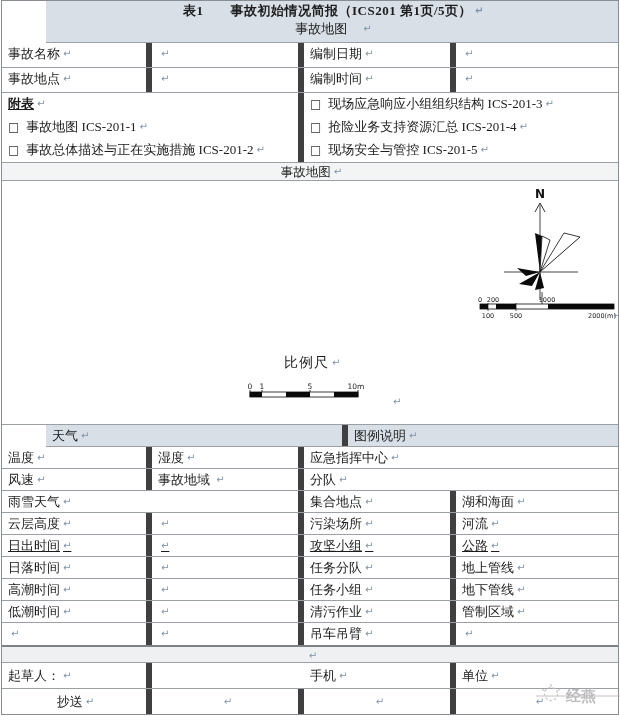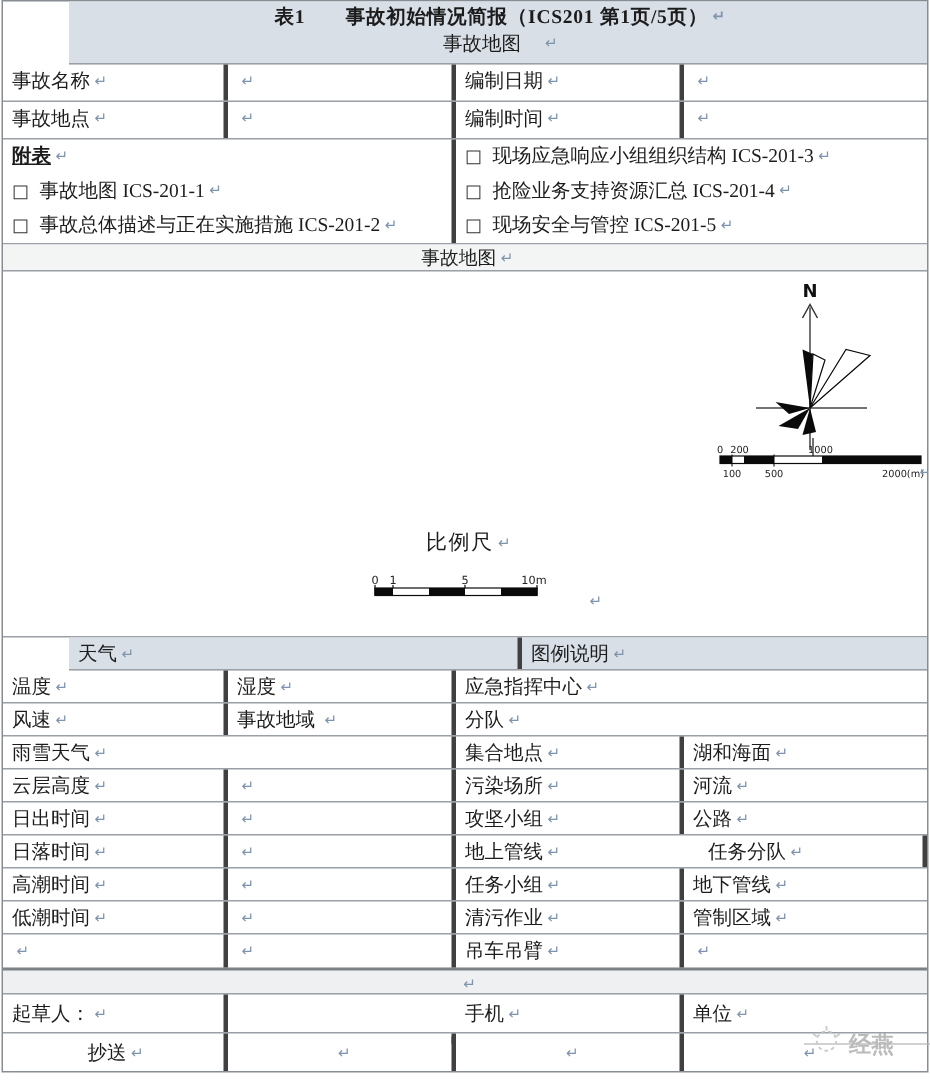--- a/index.html
+++ b/index.html
@@ -4,21 +4,21 @@
 <style>
   * { box-sizing: border-box; margin: 0; padding: 0; }
   html, body { width: 620px; height: 720px; background: #ffffff; }
   .page {
     position: relative; width: 620px; height: 720px; overflow: hidden;
     font-family: "Liberation Serif", "DejaVu Serif", serif;
     color: #1c1c1c; font-size: 13px; background: #ffffff;
   }
   .tbl { position: absolute; left: 1px; top: 0; width: 618px; border: 1px solid #878d93; background: #fff; }
   .r { display: flex; border-bottom: 1px solid #9aa0a6; }
-  .c { border-right: 3px solid #404040; overflow: hidden; padding: 3px 3px 0 6px; line-height: 1.3; }
+  .c { border-right: 6px solid #404040; overflow: hidden; padding: 3px 3px 0 6px; line-height: 1.3; }
   .c.last { border-right: none; }
   .w1 { width: 150px; } .w2 { width: 152px; } .w3 { width: 152px; } .w4 { flex: 1; }
   .half { width: 302px; } .half2 { flex: 1; }
   .band { background: #d9dfe7; margin-left: 44px; }
   .bar  { background: #f3f4f4; }
   .grayrow { background: #eff0f1; }
   .center { text-align: center; }
   .title-cell { width: 100%; padding-top: 2px; }
   .title-l1 { font-weight: 600; letter-spacing: .5px; }
   .title-l2 { margin-top: 1px; }
@@ -157,32 +157,32 @@
       <div class="c w4 last"><span>湖和海面</span><i class="pm">↵</i></div>
     </div>
 
     <div class="r" style="height:22px;">
       <div class="c w1"><span>云层高度</span><i class="pm">↵</i></div>
       <div class="c w2"><i class="pm">↵</i></div>
       <div class="c w3"><span>污染场所</span><i class="pm">↵</i></div>
       <div class="c w4 last"><span>河流</span><i class="pm">↵</i></div>
     </div>
 
-    <div class="r" style="height:22px;">
+    <div class="r" style="height:22px;text-decoration:underline;">
       <div class="c w1"><span>日出时间</span><i class="pm">↵</i></div>
       <div class="c w2"><i class="pm">↵</i></div>
       <div class="c w3"><span>攻坚小组</span><i class="pm">↵</i></div>
       <div class="c w4 last"><span>公路</span><i class="pm">↵</i></div>
     </div>
 
     <div class="r" style="height:22px;">
       <div class="c w1"><span>日落时间</span><i class="pm">↵</i></div>
       <div class="c w2"><i class="pm">↵</i></div>
+      <div class="c w3"><span>任务分队</span><i class="pm">↵</i></div>
       <div class="c w4 last"><span>地上管线</span><i class="pm">↵</i></div>
-      <div class="c w3"><span>任务分队</span><i class="pm">↵</i></div>
     </div>
 
     <div class="r" style="height:22px;">
       <div class="c w1"><span>高潮时间</span><i class="pm">↵</i></div>
       <div class="c w2"><i class="pm">↵</i></div>
       <div class="c w3"><span>任务小组</span><i class="pm">↵</i></div>
       <div class="c w4 last"><span>地下管线</span><i class="pm">↵</i></div>
     </div>
 
     <div class="r" style="height:22px;">

